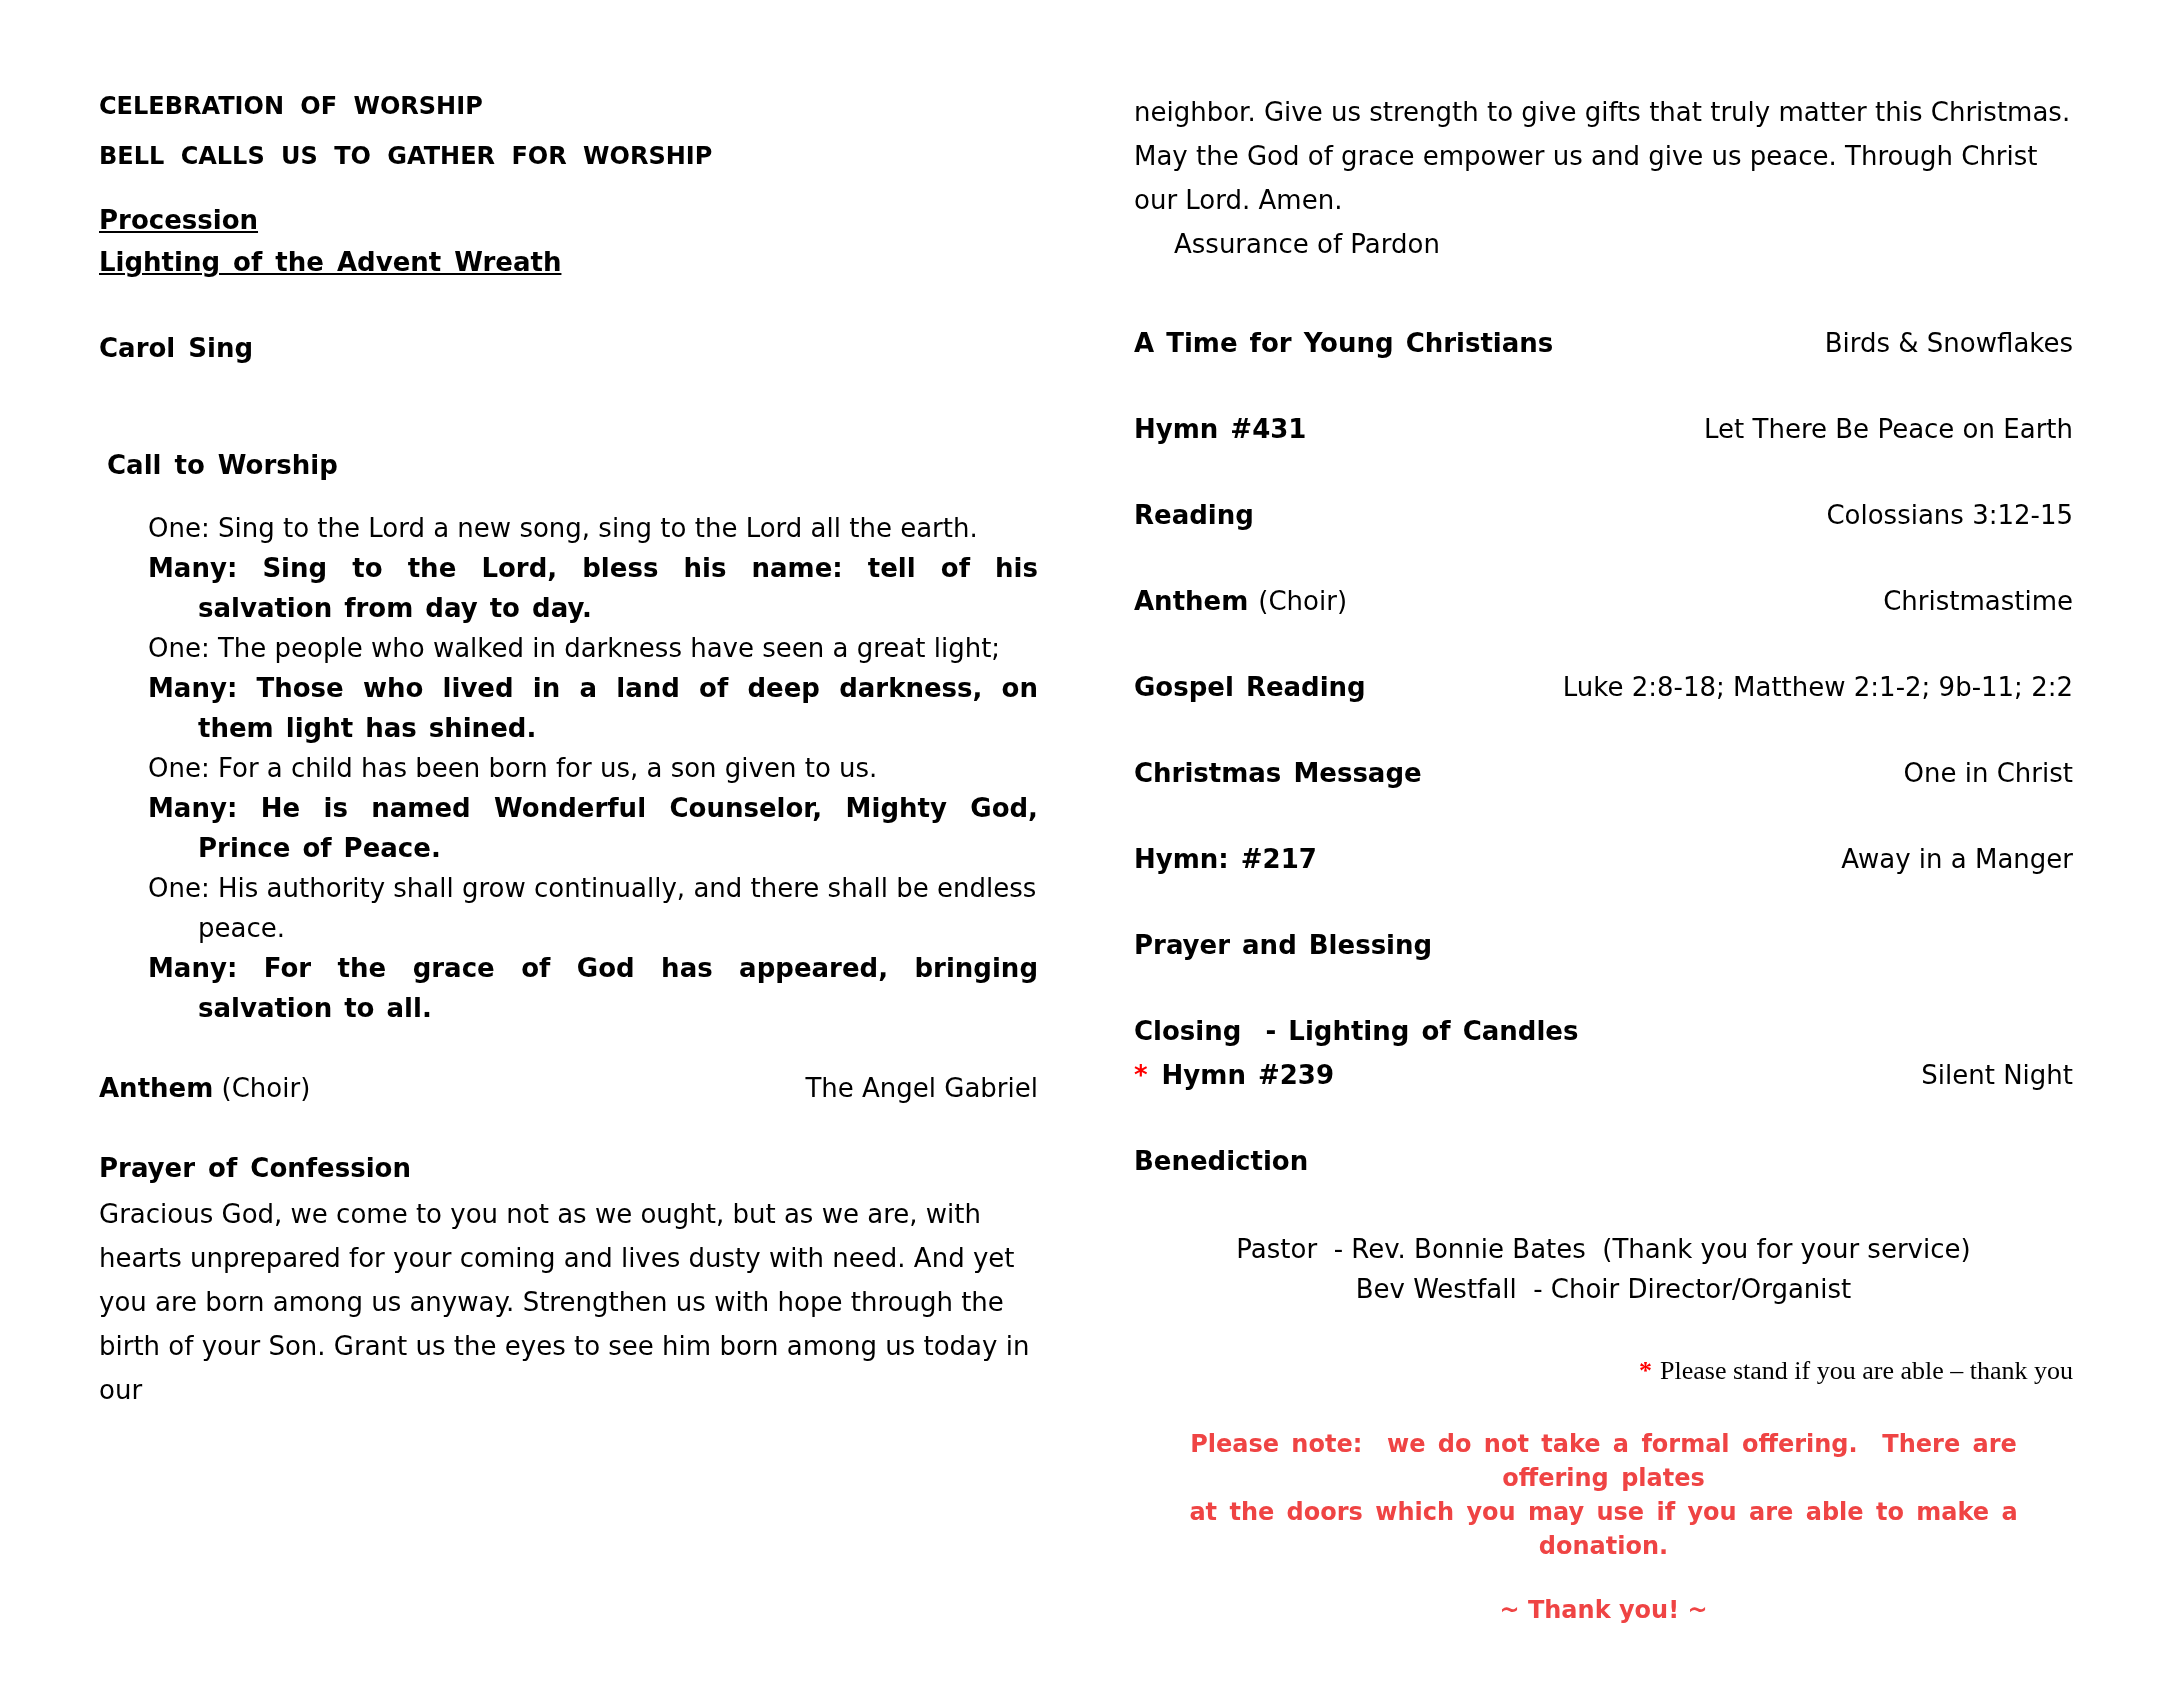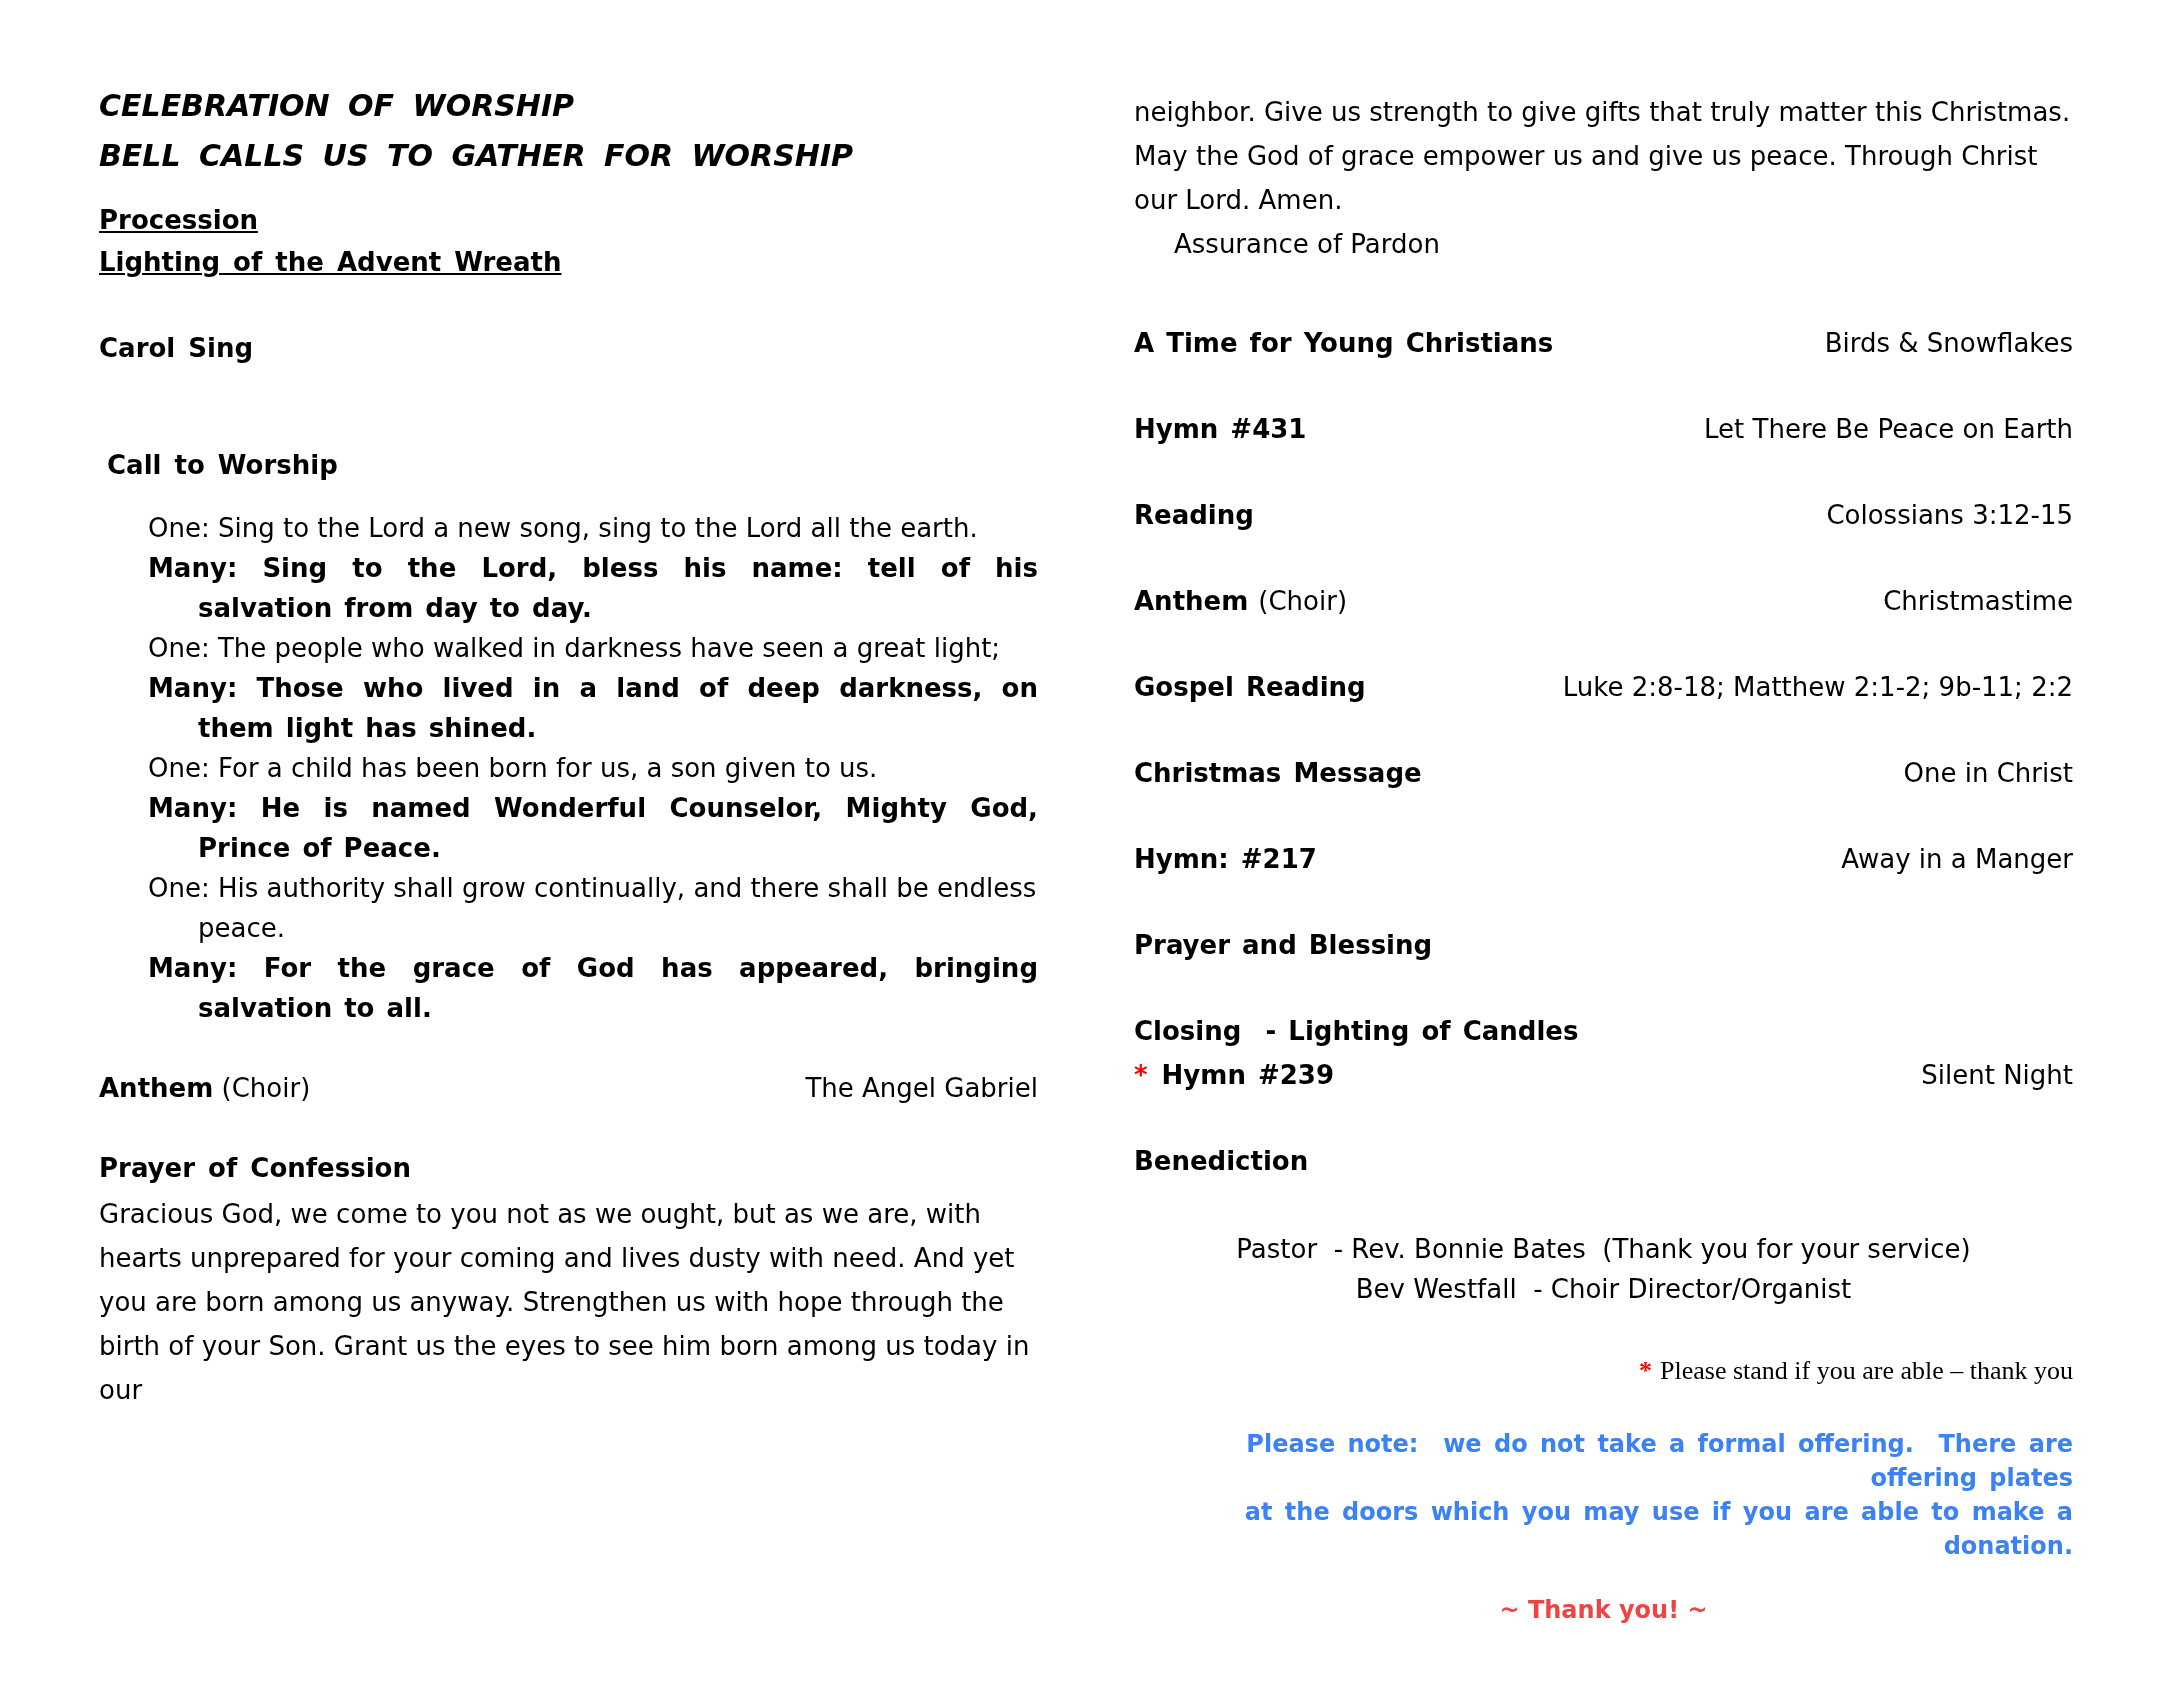--- a/index.html
+++ b/index.html
@@ -12,21 +12,21 @@
     font-size:26px;
     overflow:hidden;
   }
   [data-bind] { white-space:pre-wrap; }
 
   .col { position:absolute; }
   .col-left  { left:99px;  top:81px; width:939px; }
   .col-right { left:1134px; top:90px; width:939px; }
 
   
-  .title div { font-weight:bold; font-size:30px; line-height:50px; word-spacing:8px;font-style:italic; }
+  .title div { font-weight:bold; font-size:24px; line-height:50px; word-spacing:8px; }
   .bold-head { font-weight:bold; word-spacing:4px; line-height:42px; }
   .sec-procession { margin-top:18px;text-decoration:underline; }
   .carol { margin-top:44px; }
   .hymns { margin-top:40px; }
   .hymn-line { line-height:42px; margin-bottom:14px; }
   .ctw { margin-top:75px; padding-left:8px; line-height:42px; }
   .responses { margin-top:22px; }
   .responses p { margin:0; padding-left:99px; text-indent:-50px; line-height:40px; }
   .responses p.many { font-weight:bold; text-align:justify; word-spacing:3px; }
   .anthem-row { margin-top:38px; display:flex; justify-content:space-between; align-items:baseline; line-height:44px; }
@@ -45,21 +45,21 @@
   .plabel .sub { font-weight:normal; margin-left:10px; }
   .plabel .sub:empty { display:none; }
   .star { color:#ff0000; margin-right:14px; }
   .star:empty { display:none; }
   .pvalue { font-weight:normal; text-align:right; }
 
   .credits { margin-top:46px; text-align:center; }
   .credits div { line-height:40px; }
   .stand { margin-top:40px; text-align:right; line-height:44px;font-family:Liberation Serif, serif; }
   .stand .star { margin-right:8px; font-weight:bold; }
-  .offering { margin-top:34px; text-align:right; color:#3b82f6; font-weight:bold; font-size:24px; }
+  .offering { margin-top:34px; text-align:center; color:#ef4444; font-weight:bold; font-size:24px; }
   .offering div { line-height:34px; word-spacing:4px; }
   .thanks { margin-top:30px; text-align:center; color:#ef4444; font-weight:bold; font-size:24px; line-height:34px; }
 </style>
 </head>
 <body>
 
 <div class="page">
 
   <div class="col col-left">
 

